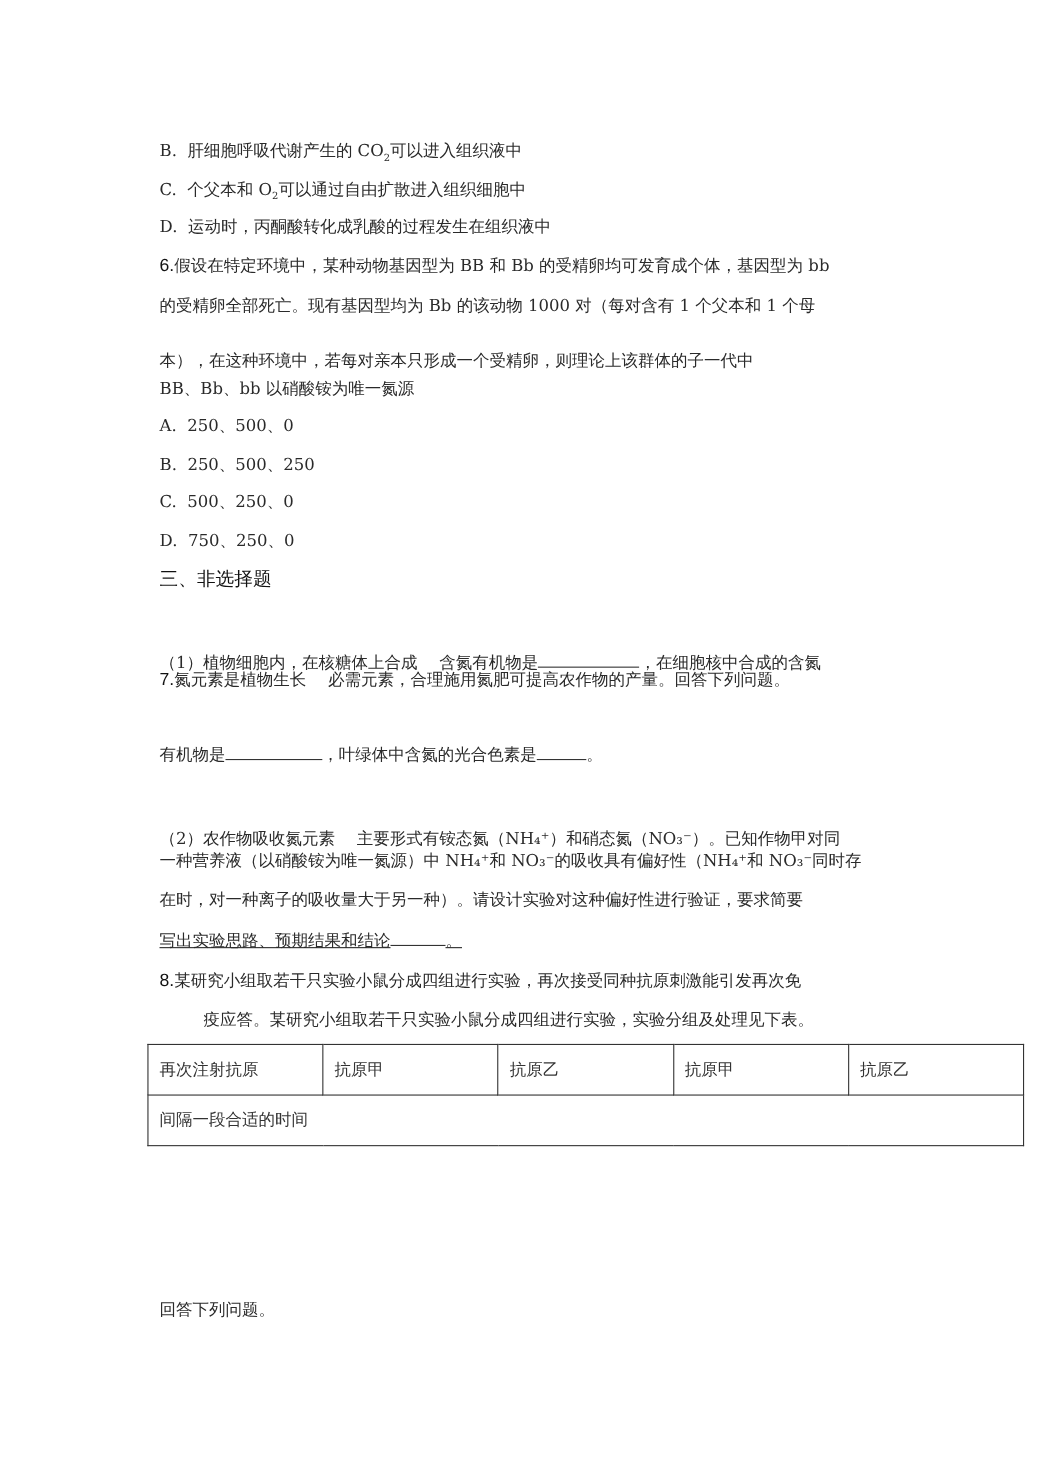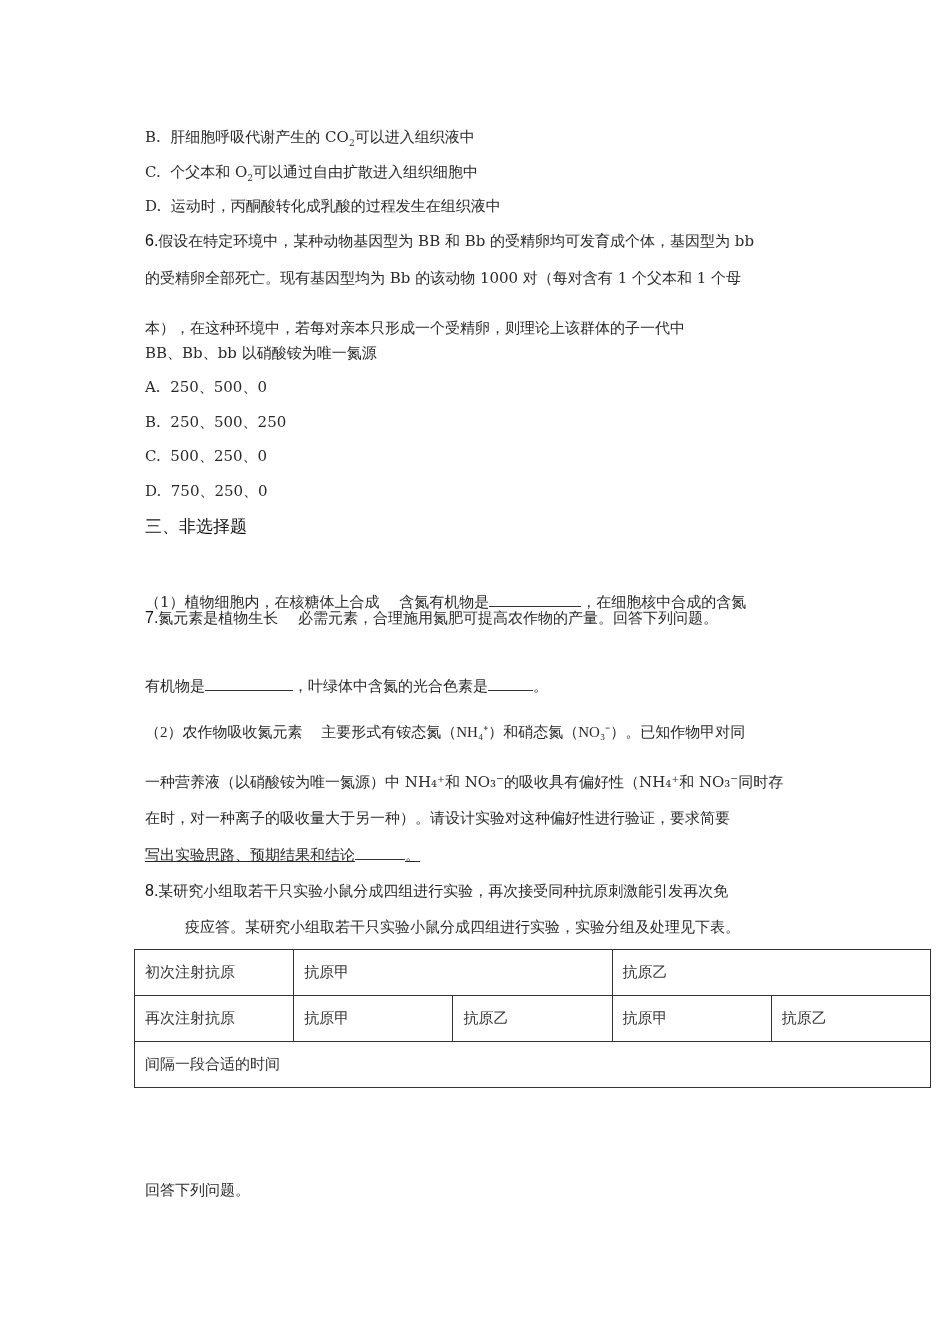--- a/index.html
+++ b/index.html
@@ -99,21 +99,21 @@
 
 <div class="line" style="top:564px;margin-top:44px;">
   <span class="qnum">7.</span><span>氮元素是植物生长　 必需元素，合理施用氮肥可提高农作物的产量。回答下列问题。</span>
 </div>
 <div class="line" style="top:592px;">
   <span>（1）植物细胞内，在核糖体上合成　 含氮有机物是</span><span class="blank" style="width:92px;"></span><span>，在细胞核中合成的含氮</span>
 </div>
 <div class="line" style="top:676px;">
   <span>有机物是</span><span class="blank" style="width:88px;"></span><span>，叶绿体中含氮的光合色素是</span><span class="blank" style="width:45px;"></span><span>。</span>
 </div>
-<div class="line" style="top:722px;font-family:Liberation Serif, serif;">
+<div class="line" style="top:752px;">
   <span>（2）农作物吸收氮元素　 主要形式有铵态氮（NH₄⁺）和硝态氮（NO₃⁻）。已知作物甲对同</span>
 </div>
 <div class="line" style="top:772px;">
   <span>一种营养液（以硝酸铵为唯一氮源）中 NH₄⁺和 NO₃⁻的吸收具有偏好性（NH₄⁺和 NO₃⁻同时存</span>
 </div>
 <div class="line" style="top:808px;">
   <span>在时，对一种离子的吸收量大于另一种）。请设计实验对这种偏好性进行验证，要求简要</span>
 </div>
 <div class="line" style="top:845px;text-decoration:underline;">
   <span>写出实验思路、预期结果和结论</span><span class="blank" style="width:50px;"></span><span>。</span>
@@ -122,25 +122,20 @@
 <div class="line" style="top:881px;">
   <span class="qnum">8.</span><span>某研究小组取若干只实验小鼠分成四组进行实验，再次接受同种抗原刺激能引发再次免</span>
 </div>
 <div class="line" style="top:917px;margin-left:40px;">
   <span>疫应答。某研究小组取若干只实验小鼠分成四组进行实验，实验分组及处理见下表。</span>
 </div>
 
 <table class="exp">
   <tbody>
   <tr>
-    <td>初次注射抗原</td>
-    <td colspan="2">抗原甲</td>
-    <td colspan="2">抗原乙</td>
-  </tr>
-  <tr>
     <td>再次注射抗原</td>
     <td>抗原甲</td>
     <td>抗原乙</td>
     <td>抗原甲</td>
     <td>抗原乙</td>
   </tr>
   <tr>
     <td colspan="5">间隔一段合适的时间</td>
   </tr>
 </tbody>

